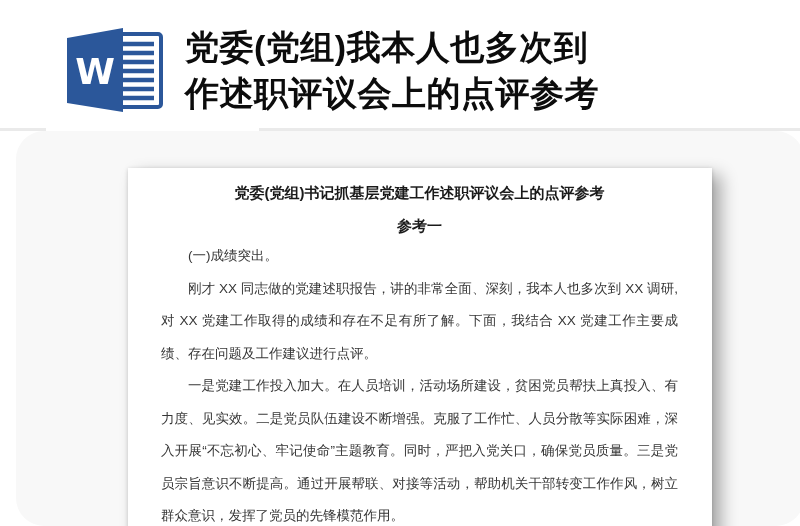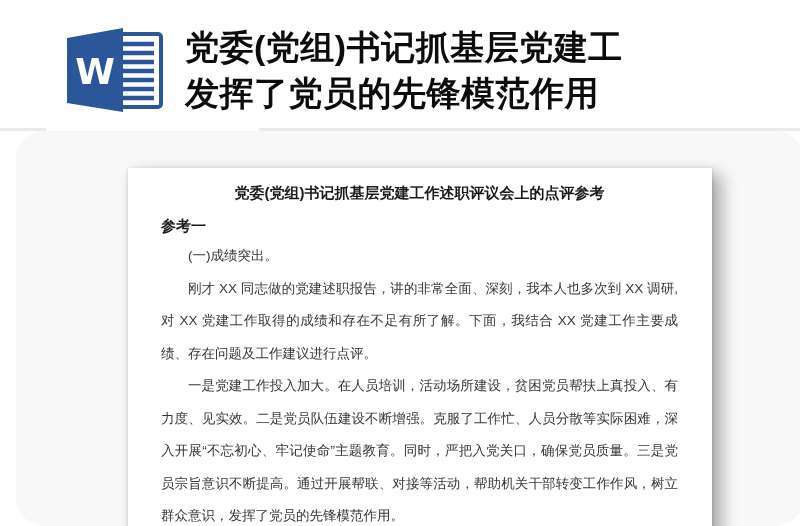--- a/index.html
+++ b/index.html
@@ -79,20 +79,21 @@
     line-height: 24px;
     font-weight: 700;
     text-align: center;
     color: #1a1a1a;
   }
   .doc-subtitle {
     margin: 9px 0 2px 0;
     font-size: 15px;
     line-height: 24px;
     font-weight: 700;
+    text-align: center;
     color: #1a1a1a;
   }
   .doc-paragraph {
     margin: 0;
     font-size: 13.5px;
     line-height: 32.5px;
     color: #363636;
     text-align: justify;
     text-indent: 2em;
   }
@@ -115,22 +116,22 @@
           <line x1="54" y1="54" x2="89" y2="54"></line>
           <line x1="54" y1="63" x2="89" y2="63"></line>
           <line x1="54" y1="72" x2="89" y2="72"></line>
         </g>
 
         <polygon points="2,12 58,2 58,86 2,77" fill="#2b579a"></polygon>
         <text x="30" y="58" text-anchor="middle" font-family="DejaVu Sans, Liberation Sans, sans-serif" font-size="36" font-weight="bold" fill="#ffffff">W</text>
       </svg>
     </span>
     <h1 class="file-title">
-      <span>党委(党组)书记抓基层党建工</span><br>
-      <span>发挥了党员的先锋模范作用</span>
+      <span>党委(党组)我本人也多次到</span><br>
+      <span>作述职评议会上的点评参考</span>
     </h1>
   </header>
 
   <div class="divider divider-left"></div>
   <div class="divider divider-right"></div>
 
   <div class="preview-area">
     <div class="doc-page">
       <h2 class="doc-title">党委(党组)书记抓基层党建工作述职评议会上的点评参考</h2>
       <h3 class="doc-subtitle">参考一</h3>

